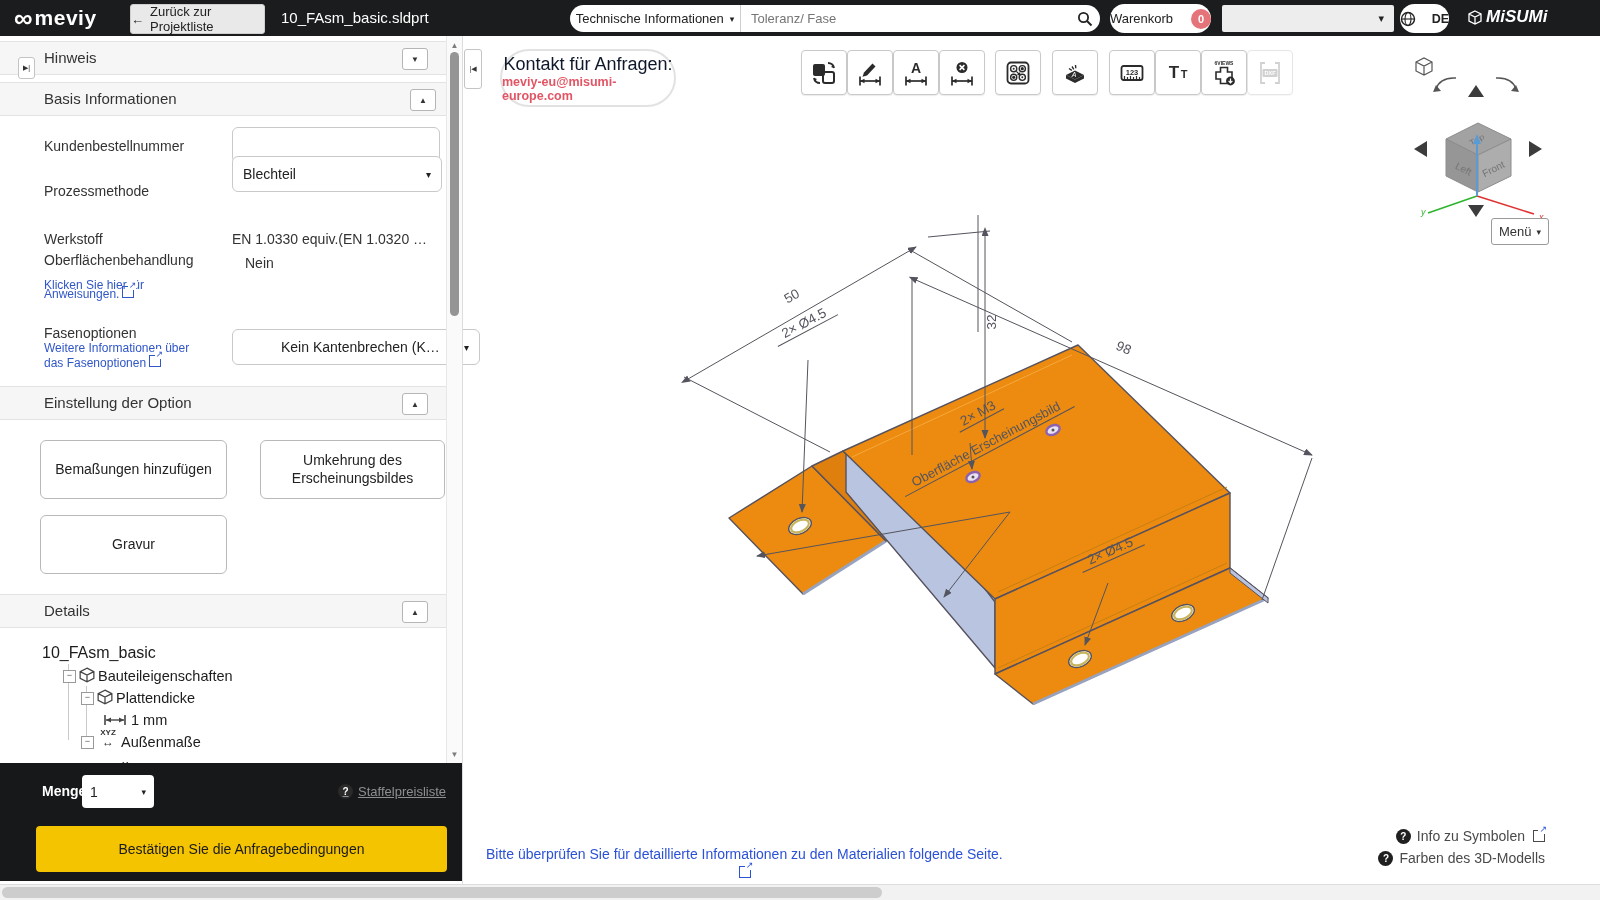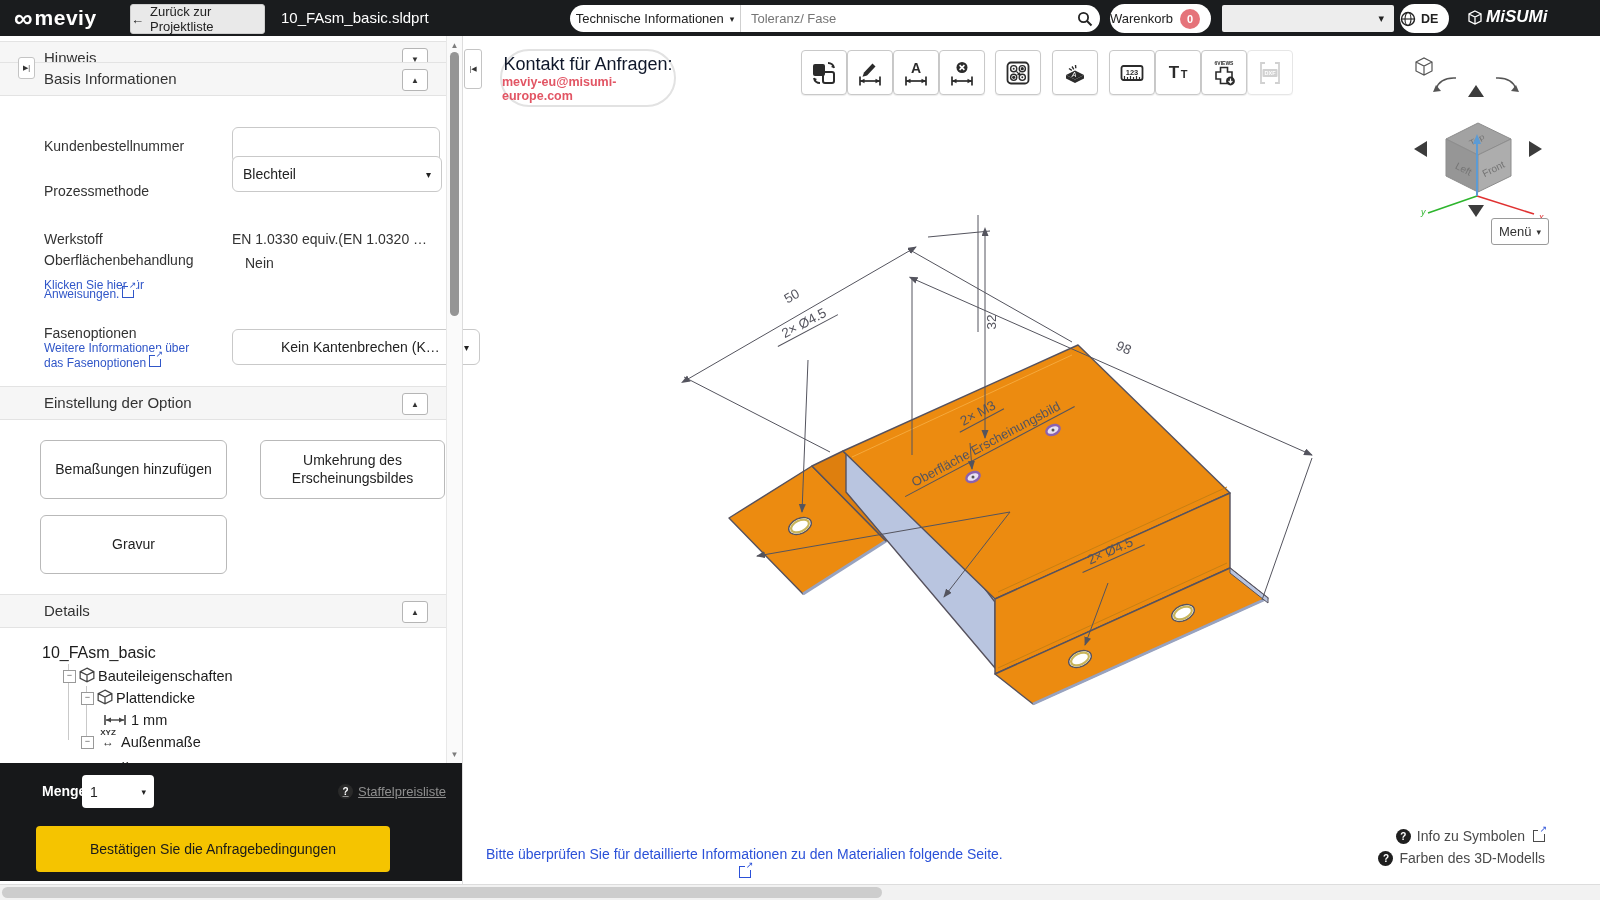--- a/index.html
+++ b/index.html
@@ -11,21 +11,21 @@
   .logo .mark{font-size:26px;font-weight:bold;line-height:26px;margin-right:2px;}
   .logo .word{font-size:21px;font-weight:bold;letter-spacing:.5px;}
   .backbtn{left:130px;top:4px;width:133px;height:28px;background:#e9e9e9;border:1px solid #cfcfcf;
     border-radius:3px;color:#222;font-size:13px;display:flex;align-items:center;justify-content:center;gap:6px;cursor:pointer;}
   .filename{left:281px;top:9px;font-size:15px;color:#fff;}
   .searchwrap{left:570px;top:5px;width:530px;height:27px;background:#fff;border-radius:15px;display:flex;align-items:center;color:#222;}
   .techdd{width:170px;height:100%;display:flex;align-items:center;justify-content:center;gap:6px;
     font-size:13px;border-right:1px solid #cfcfcf;cursor:pointer;}
   .searchinput{flex:1;border:0;outline:none;font-size:13px;padding:0 10px;font-family:"Liberation Sans",sans-serif;background:transparent;}
   .sicon{width:30px;display:flex;align-items:center;justify-content:center;cursor:pointer;}
-  .pill{background:#fff;border-radius:16px;color:#222;display:flex;align-items:center;justify-content:flex-start;cursor:pointer;}
+  .pill{background:#fff;border-radius:16px;color:#222;display:flex;align-items:center;justify-content:space-between;cursor:pointer;}
   .cart{left:1110px;top:4px;width:101px;height:29px;gap:7px;font-size:13px;}
   .badge{width:20px;height:20px;border-radius:50%;background:#e5737a;color:#fff;font-size:11px;font-weight:bold;
     display:flex;align-items:center;justify-content:center;}
   .topsel{left:1222px;top:5px;width:162px;height:27px;background:#ededed;border-radius:2px;color:#222;
     display:flex;align-items:center;justify-content:flex-end;padding-right:10px;font-size:11px;cursor:pointer;}
   .lang{left:1400px;top:4px;width:49px;height:29px;gap:5px;font-size:12.5px;font-weight:bold;}
   .misumi{left:1468px;top:7px;display:flex;align-items:center;gap:4px;color:#fff;font-size:17px;font-weight:bold;font-style:italic;}
   
   .sidebar{left:0;top:36px;width:446px;height:727px;background:#fff;}
   .phead{left:0;width:446px;height:32px;background:#f6f6f6;border-top:1px solid #e3e3e3;border-bottom:1px solid #e3e3e3;cursor:pointer;}
@@ -49,21 +49,21 @@
   .tline{background:#c9c9c9;}
   
   .sfooter{left:0;top:763px;width:462px;height:118px;background:#17181a;}
   .qtysel{left:82px;top:12px;width:56px;height:33px;background:#fff;border-radius:4px;font-size:14px;color:#222;
     display:flex;align-items:center;justify-content:space-between;padding:0 8px;cursor:pointer;}
   .staffel{color:#8f8f8f;font-size:13px;text-decoration:underline;cursor:pointer;display:flex;align-items:center;gap:5px;}
   .qmark{width:15px;height:15px;border-radius:50%;background:#2a2a2a;color:#fff;font-size:10px;font-weight:bold;
     display:inline-flex;align-items:center;justify-content:center;}
   .qmark2{width:15px;height:15px;border-radius:50%;background:#1f1f1f;color:#fff;font-size:10px;font-weight:bold;
     display:inline-flex;align-items:center;justify-content:center;}
-  .confirm{left:36px;top:63px;width:354px;height:46px;background:#f5c400;border:0;border-radius:4px;
+  .confirm{left:36px;top:63px;width:411px;height:46px;background:#f5c400;border:0;border-radius:4px;
     font-size:14px;color:#1a1a1a;display:flex;align-items:center;justify-content:center;cursor:pointer;}
   
   .sscroll{left:446px;top:36px;width:16px;height:727px;background:#fafafa;border-left:1px solid #e8e8e8;}
   .sarrow{position:absolute;left:0;width:15px;height:14px;color:#7c7c7c;font-size:8px;display:flex;align-items:center;justify-content:center;cursor:pointer;}
   .sthumb{position:absolute;left:3px;width:9px;border-radius:5px;background:#959595;cursor:pointer;}
   .hscroll{left:0;top:884px;width:1600px;height:16px;background:#f2f2f2;border-top:1px solid #ddd;}
   .hthumb{position:absolute;left:2px;top:2px;width:880px;height:11px;border-radius:6px;background:#cdcdcd;cursor:pointer;}
   
   .maindiv{left:462px;top:36px;width:1px;height:848px;background:#ddd;}
   .handle{width:16px;background:#fff;border:1px solid #c4c4c4;border-radius:3px;font-size:7px;color:#333;
@@ -131,21 +131,21 @@
     <span>MiSUMi</span>
   </div>
 </div>
 
 <div class="abs sidebar">
 
   <div class="abs phead" style="top:5px;">
     <span class="lbl">Hinweis</span>
     <span class="toggle">▼</span>
   </div>
-  <div class="abs phead" style="top:26px;">
+  <div class="abs phead" style="top:46px;padding-left:8px;">
     <span class="lbl">Basis Informationen</span>
     <span class="toggle">▲</span>
   </div>
 
   <div class="abs flabel" style="left:44px;top:102px;">Kundenbestellnummer</div>
   <input class="abs tinput" style="top: 91px;">
 
   <div class="abs flabel" style="left:44px;top:147px;">Prozessmethode</div>
   <div class="abs tselect" style="top:120px;">
     <span>Blechteil</span>

